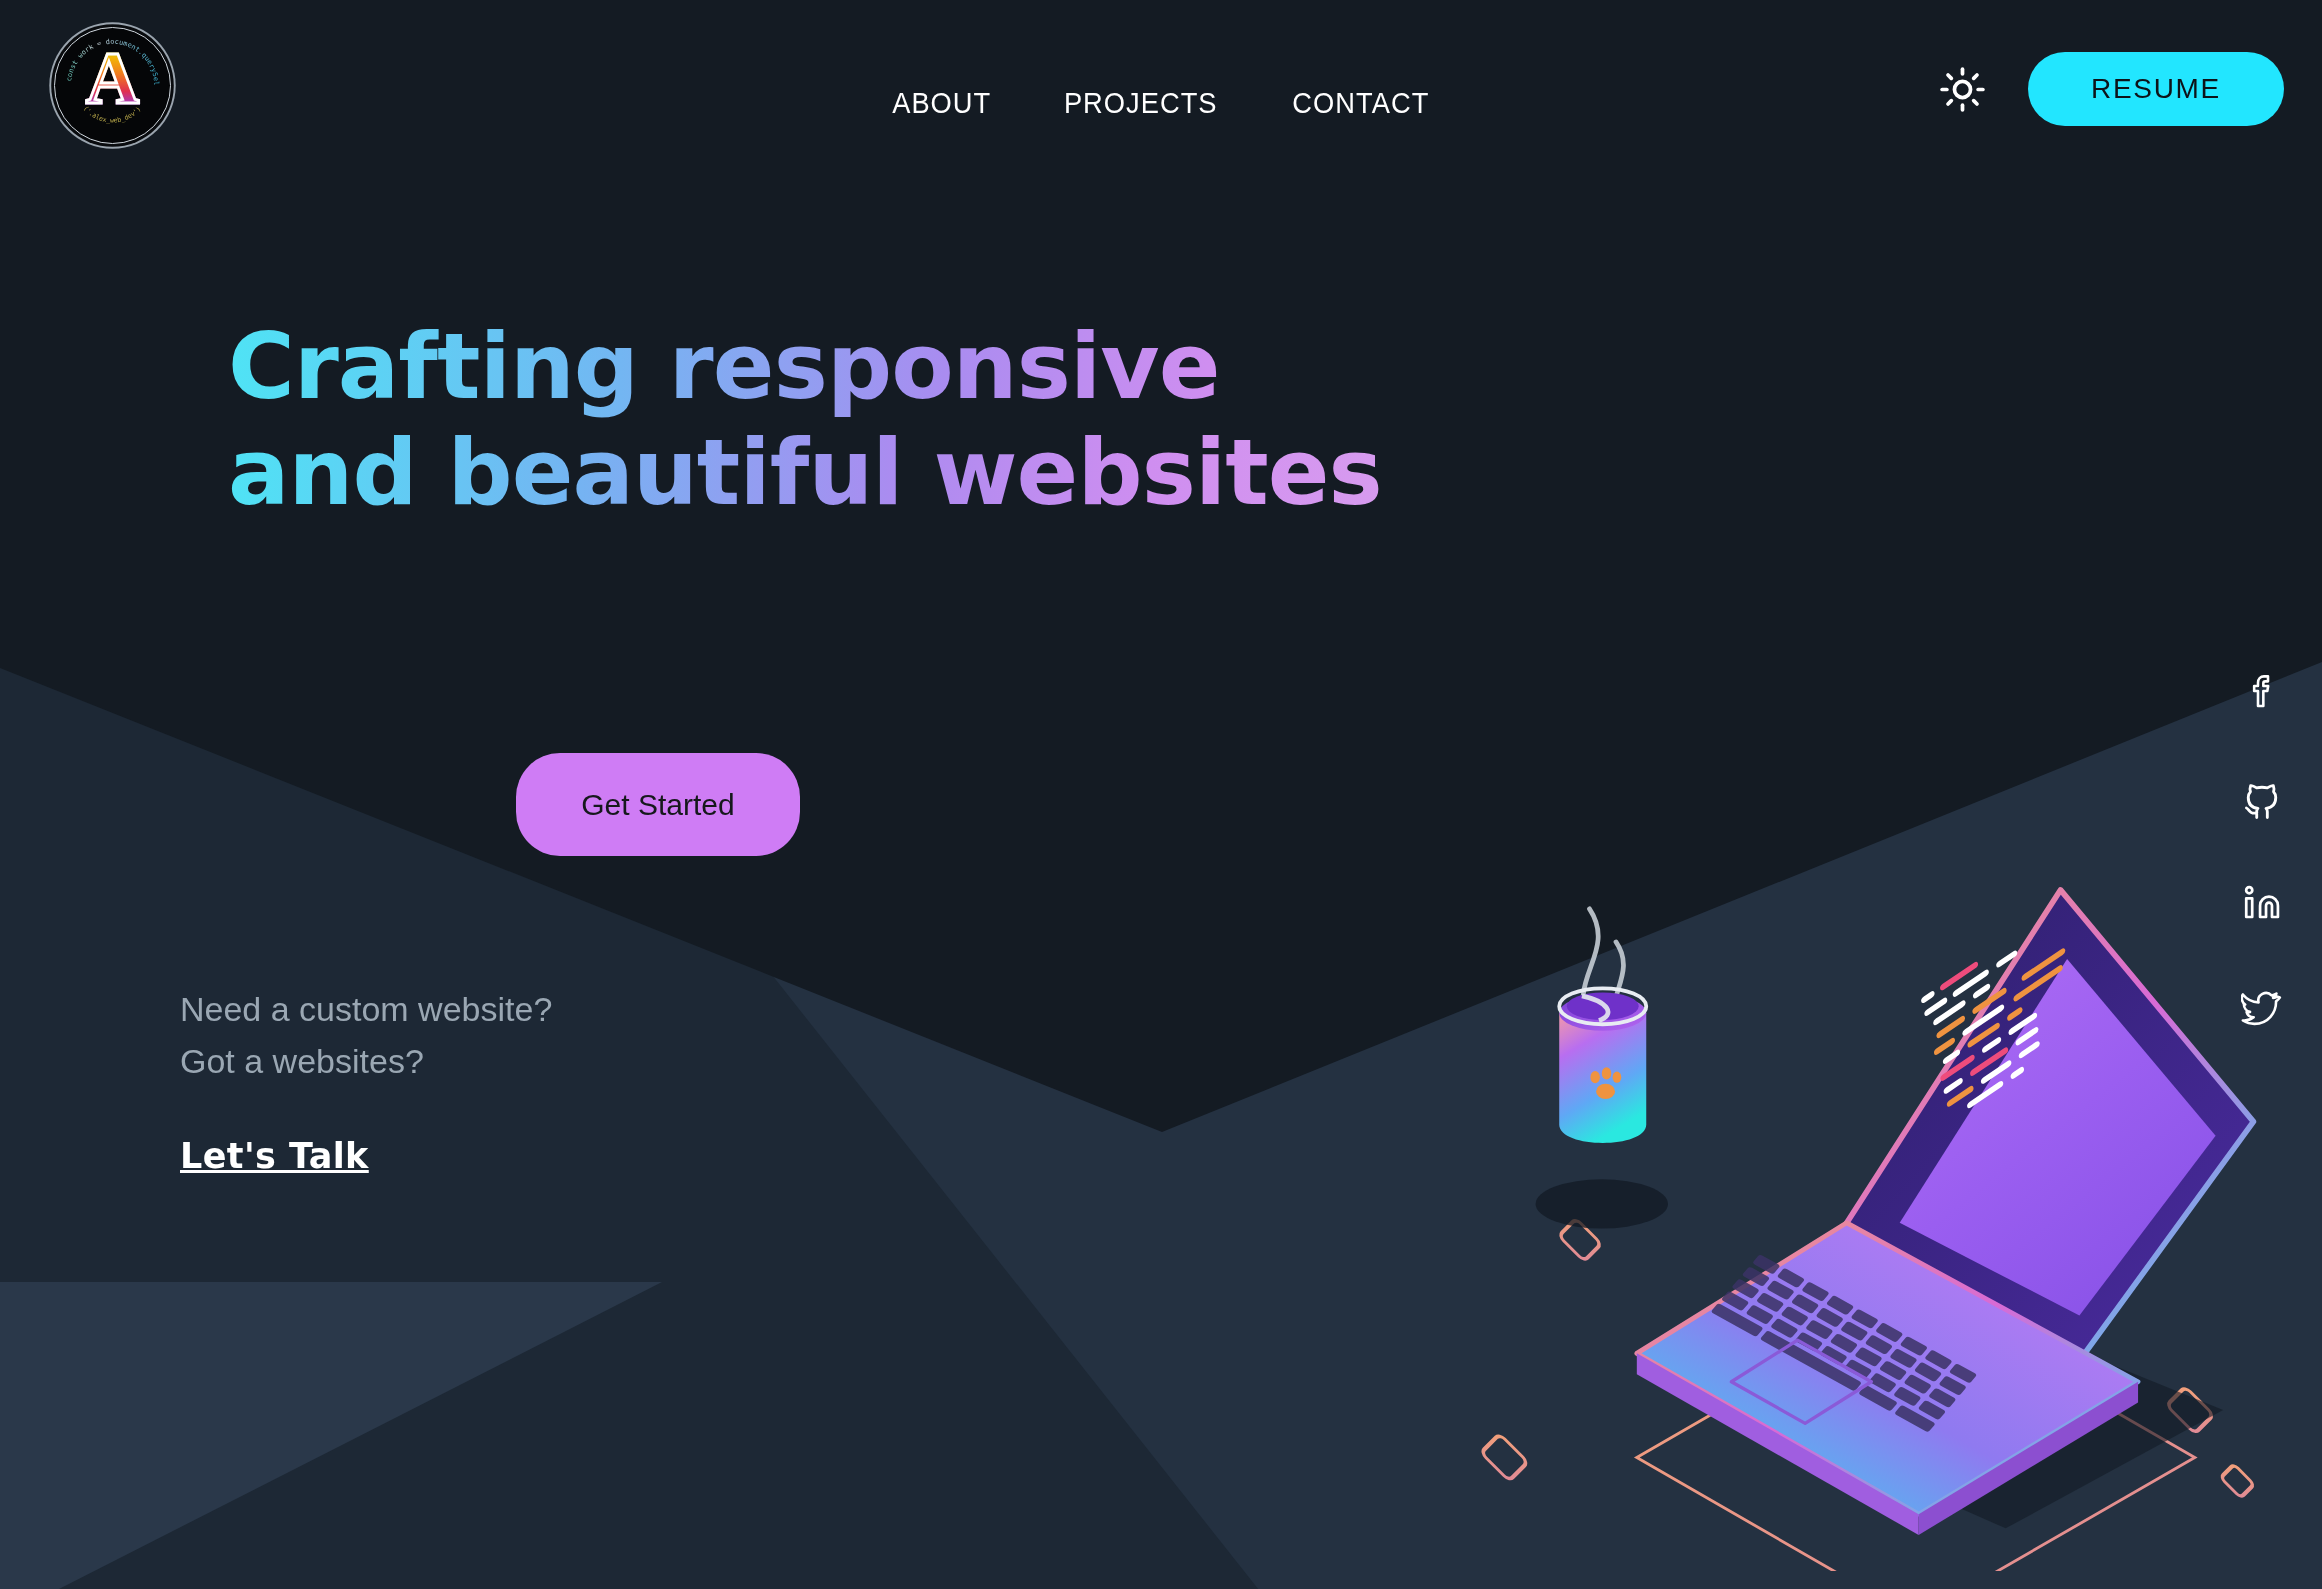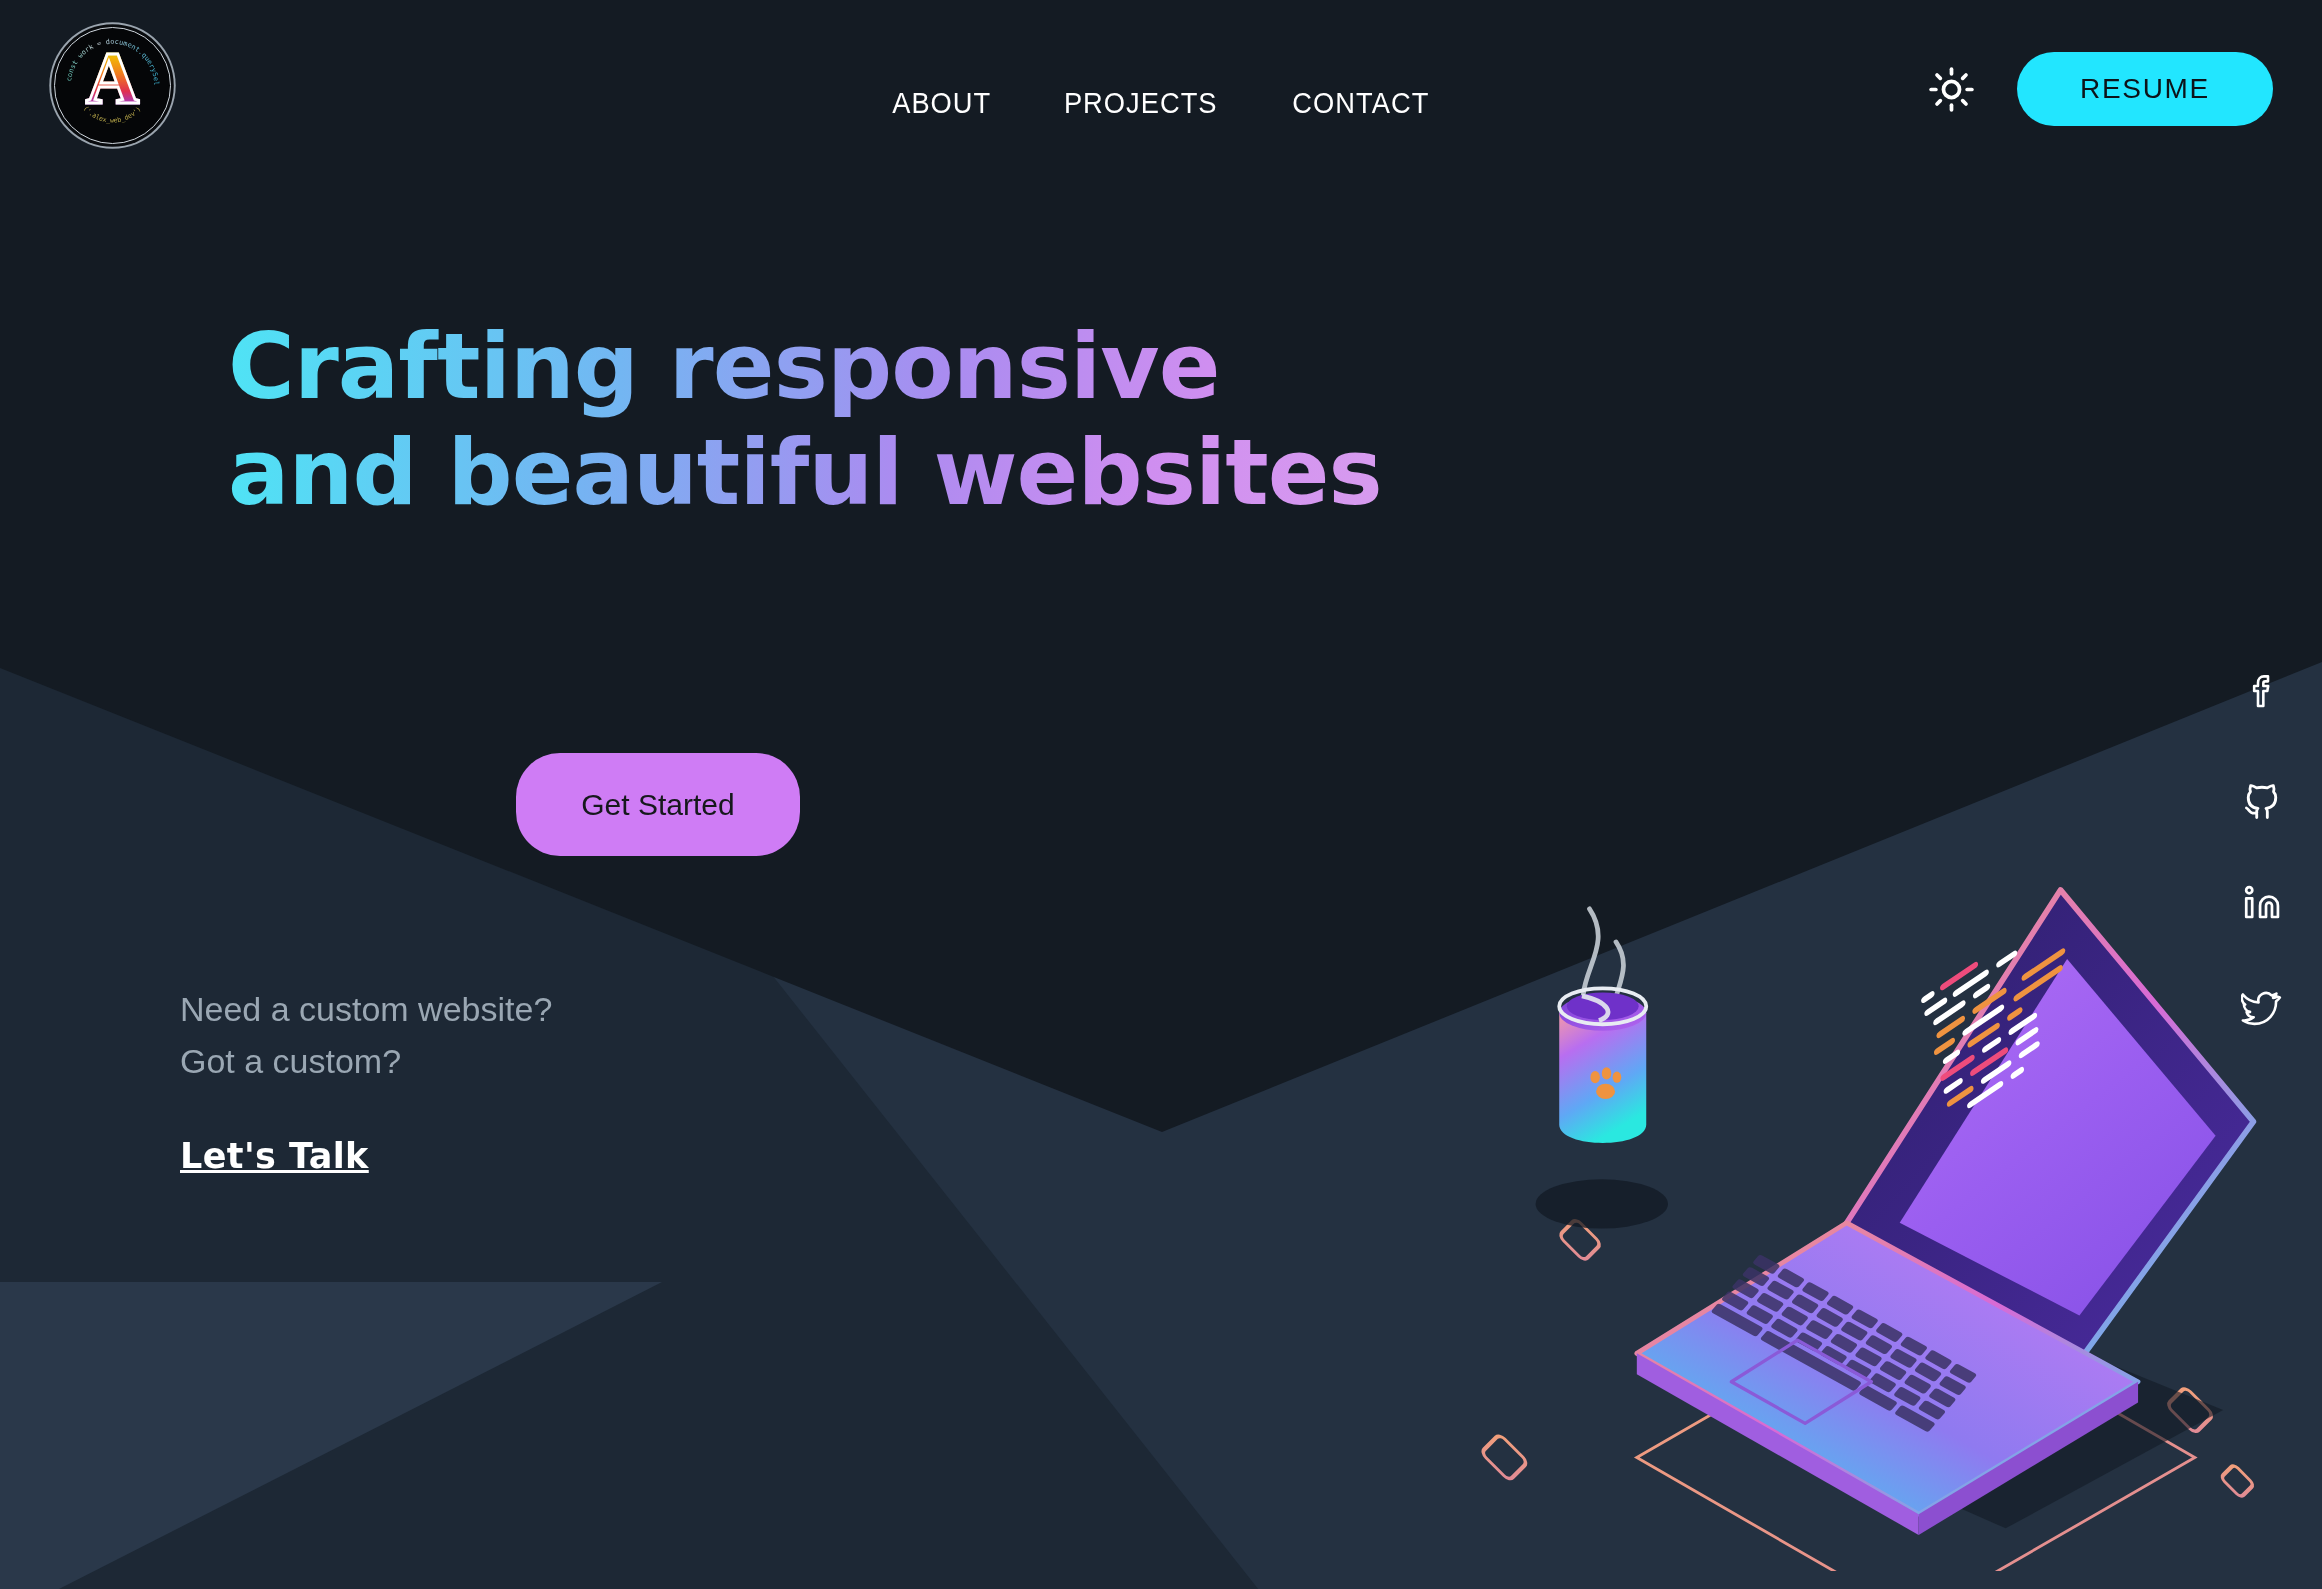--- a/index.html
+++ b/index.html
@@ -70,21 +70,21 @@
   }
   .nav a{
     color:#ffffff; text-decoration:none;
     font-size:29px; letter-spacing:1.1px;
     font-weight:400;
     font-family:"Liberation Sans Narrow","Liberation Sans",sans-serif;
     transform:scaleX(0.94); transform-origin:center;
   }
 
   .header-right{
-    position:absolute; right:49px; top:52px;
+    position:absolute; right:38px; top:52px;
     display:flex; align-items:center; gap:40px;
   }
   .theme-toggle{
     width:51px; height:51px;
     display:flex; align-items:center; justify-content:center;
     cursor:pointer;
   }
   .resume-btn{
     background:#22e6ff;
     color:#0d1319;
@@ -228,21 +228,21 @@
 
 <section class="hero">
   <div class="headline-line l1">Crafting responsive</div>
   <div class="headline-line l2">and beautiful websites</div>
 </section>
 
 <button class="get-started">Get Started</button>
 
 <section class="contact-block">
   <div class="contact-line">Need a custom website?</div>
-  <div class="contact-line">Got a custom?</div>
+  <div class="contact-line">Got a websites?</div>
   <a class="lets-talk" href="#">Let's Talk</a>
 </section>
 
 <div class="social-rail">
 
   <a href="#">
     <svg width="40" height="40" viewBox="0 0 24 24">
       <path d="M15.6 3.2h-2.4c-2.1 0-3.6 1.6-3.6 3.8V9H7.3v3h2.3v9h3.2v-9h2.4l.5-3h-2.9V7.3c0-.7.4-1.1 1.1-1.1h1.7z" fill="none" stroke="#ffffff" stroke-width="1.55" stroke-linejoin="round"></path>
     </svg>
   </a>

